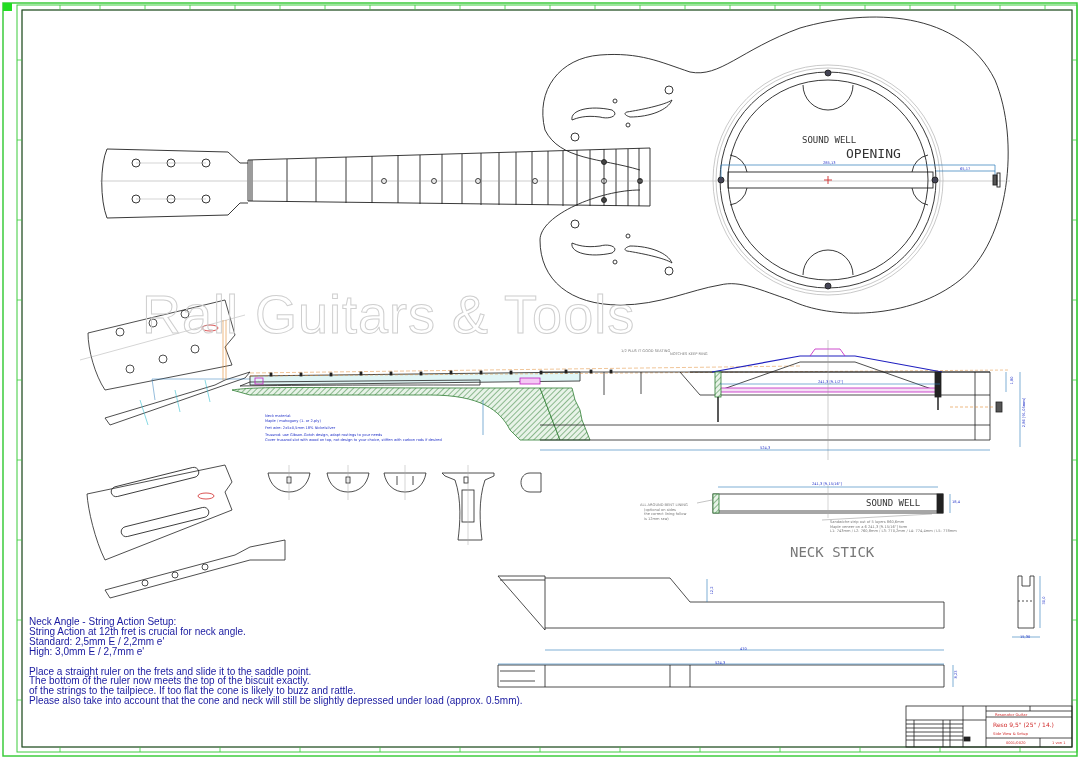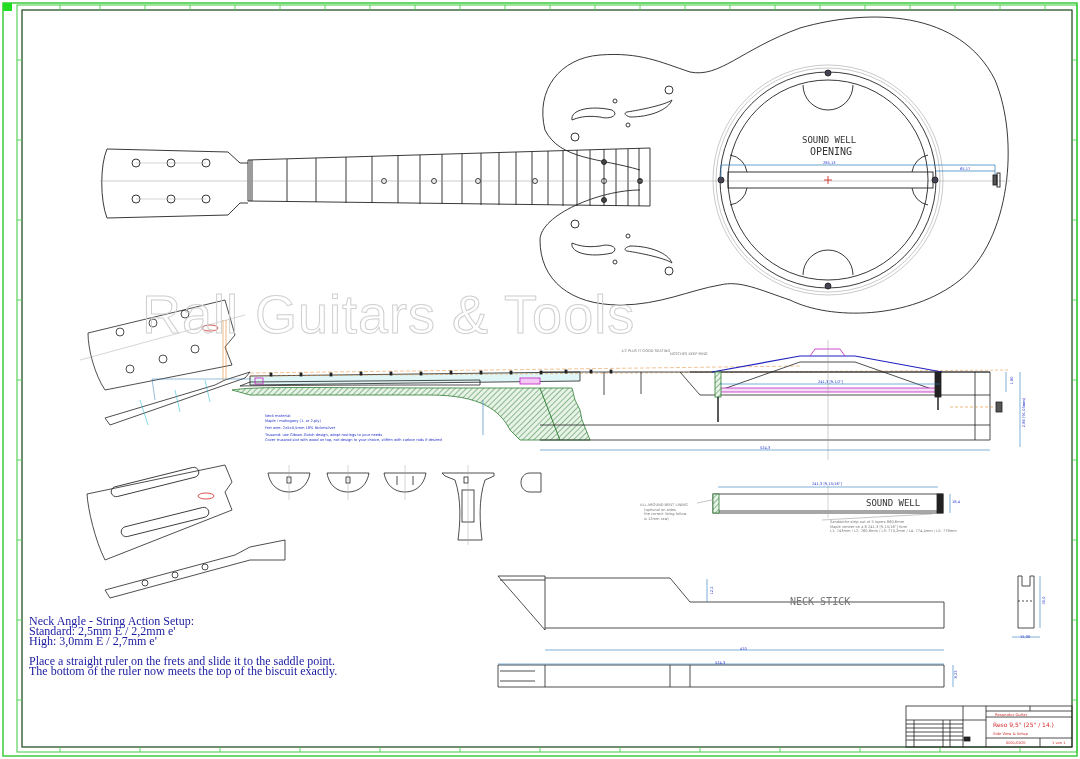--- a/index.html
+++ b/index.html
@@ -1,19 +1,19 @@
 <!DOCTYPE html>
 <html><head>
 <meta charset="utf-8">
 <style>
   html,body{margin:0;padding:0;background:#fff;}
   body{width:1080px;height:759px;overflow:hidden;position:relative;font-family:"DejaVu Sans",sans-serif;}
   .sheet{position:absolute;left:0;top:0;width:1080px;height:759px;}
   svg{position:absolute;left:0;top:0;}
-  .notes{position:absolute;left:29px;top:617px;width:460px;color:#1a1aa0;font-family:Liberation Serif, serif;font-size:12px;line-height:9.9px;}
+  .notes{position:absolute;left:29px;top:617px;width:460px;color:#1a1aa0;font-family:Liberation Sans, sans-serif;font-size:10px;line-height:9.9px;}
   .notes .line{white-space:nowrap;}
   .notes .gap{height:9.9px;}
   .lbl{position:absolute;font-family:"DejaVu Sans Mono",monospace;color:#333;white-space:nowrap;}
   .wm{position:absolute;left:142px;top:283px;font-family:Liberation Sans, sans-serif;font-size:54px;color:transparent;-webkit-text-stroke:1px #cfcfcf;letter-spacing:1px;white-space:nowrap;}
   .tiny-blue{position:absolute;color:#2030c8;font-size:3.6px;line-height:5px;white-space:nowrap;font-family:"DejaVu Sans",sans-serif;}
   .tiny-grey{position:absolute;color:#777;font-size:3.6px;line-height:4.6px;white-space:nowrap;font-family:"DejaVu Sans",sans-serif;}
   .tb-red{position:absolute;color:#d02a2a;white-space:nowrap;font-family:"DejaVu Sans",sans-serif;}
 </style>
 </head>
 <body>
@@ -339,21 +339,21 @@
     <line x1="986" y1="738" x2="1072" y2="738"></line>
     <line x1="1040" y1="738" x2="1040" y2="747"></line>
     <line x1="1030" y1="706" x2="1030" y2="711"></line>
     <rect x="964" y="737" width="6" height="4" fill="#222"></rect>
   </g>
 </svg>
 
 <div class="wm">Rall Guitars &amp; Tools</div>
 
 <div class="lbl" style="left:802px;top:135px;font-size:9px;">SOUND WELL</div>
-<div class="lbl" style="left:810px;top:146px;font-size:10px;">OPENING</div>
+<div class="lbl" style="left:846px;top:146px;font-size:13px;">OPENING</div>
 <div class="tiny-blue" style="left:823px;top:161px;">285,13</div>
 <div class="tiny-blue" style="left:960px;top:167px;">65,17</div>
 
 <div class="tiny-grey" style="left:621px;top:349px;">1/2 PLUS IT GOOD SEATING</div>
 <div class="tiny-grey" style="left:670px;top:352px;">NOTCHES KEEP RING</div>
 <div class="tiny-blue" style="left:818px;top:380px;">241,3 [9-1/2"]</div>
 <div class="tiny-blue" style="left:760px;top:446px;">524,3</div>
 <div class="tiny-blue" style="left:1008px;top:378px;transform:rotate(-90deg);">1,80</div>
 <div class="tiny-blue" style="left:1010px;top:410px;transform:rotate(-90deg);">2,86 [91,05mm]</div>
 
@@ -373,35 +373,38 @@
   <div class="tiny-grey" style="position:relative;left:4px;">(optional on sides</div>
   <div class="tiny-grey" style="position:relative;left:4px;">the correct lining follow</div>
   <div class="tiny-grey" style="position:relative;left:4px;">is 12mm raw)</div>
 </div>
 <div style="position:absolute;left:830px;top:520px;">
   <div class="tiny-grey" style="position:relative;">Sandwiche strip out of 5 layers 860,6mm</div>
   <div class="tiny-grey" style="position:relative;">Maple veneer on a 6 241,3 [9-15/16"] form</div>
   <div class="tiny-grey" style="position:relative;">L1: 743mm / L2: 760,8mm / L3: 770,2mm / L4: 774,4mm / L5: 778mm</div>
 </div>
 
-<div class="lbl" style="left:790px;top:596px;font-size:10px;color:#777;">NECK STICK</div>
+<div class="lbl" style="left:790px;top:544px;font-size:14px;color:#777;">NECK STICK</div>
 <div class="tiny-blue" style="left:740px;top:647px;">470</div>
 <div class="tiny-blue" style="left:715px;top:661px;">524,3</div>
 <div class="tiny-blue" style="left:708px;top:588px;transform:rotate(-90deg);">12,2</div>
 <div class="tiny-blue" style="left:1040px;top:598px;transform:rotate(-90deg);">30,0</div>
 <div class="tiny-blue" style="left:1020px;top:635px;">15,30</div>
 <div class="tiny-blue" style="left:952px;top:672px;transform:rotate(-90deg);">8,23</div>
 
 <div class="notes">
   <div class="line">Neck Angle - String Action Setup:</div>
+  <div class="line">String Action at 12th fret is crucial for neck angle.</div>
   <div class="line">Standard: 2,5mm E / 2,2mm e'</div>
   <div class="line">High: 3,0mm E / 2,7mm e'</div>
   <div class="gap"></div>
   <div class="line">Place a straight ruler on the frets and slide it to the saddle point.</div>
   <div class="line">The bottom of the ruler now meets the top of the biscuit exactly.</div>
+  <div class="line">of the strings to the tailpiece. If too flat the cone is likely to buzz and rattle.</div>
+  <div class="line">Please also take into account that the cone and neck will still be slightly depressed under load (approx. 0.5mm).</div>
 </div>
 
 <div class="tb-red" style="left:995px;top:712px;font-size:3.8px;">Resonator Guitar</div>
 <div class="tb-red" style="left:993px;top:721px;font-size:6px;">Reso 9,5" (25" / 14.)</div>
 <div class="tb-red" style="left:993px;top:731px;font-size:3.8px;">Side View &amp; Setup</div>
 <div class="tb-red" style="left:1006px;top:741px;font-size:3.6px;">0001/0020</div>
 <div class="tb-red" style="left:1052px;top:741px;font-size:3.6px;">1 von 1</div>
 
 </div>
 

